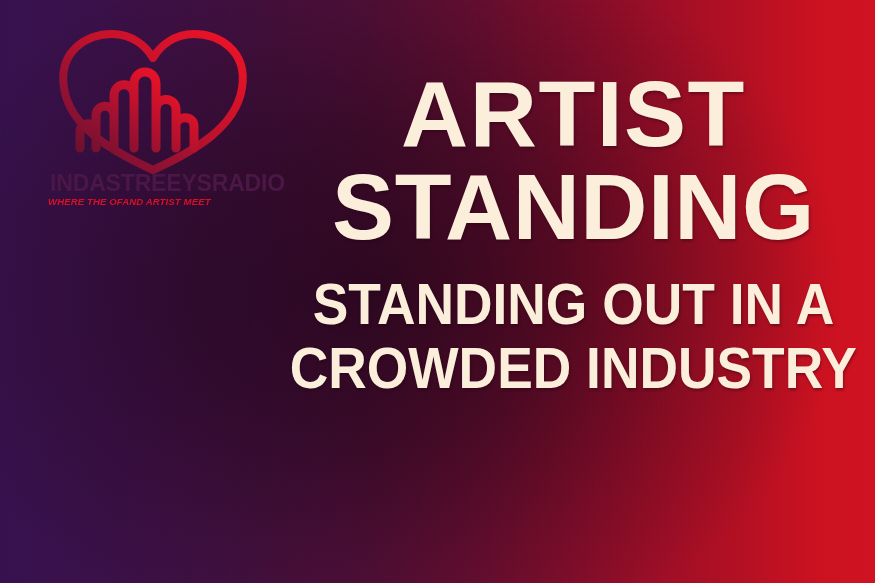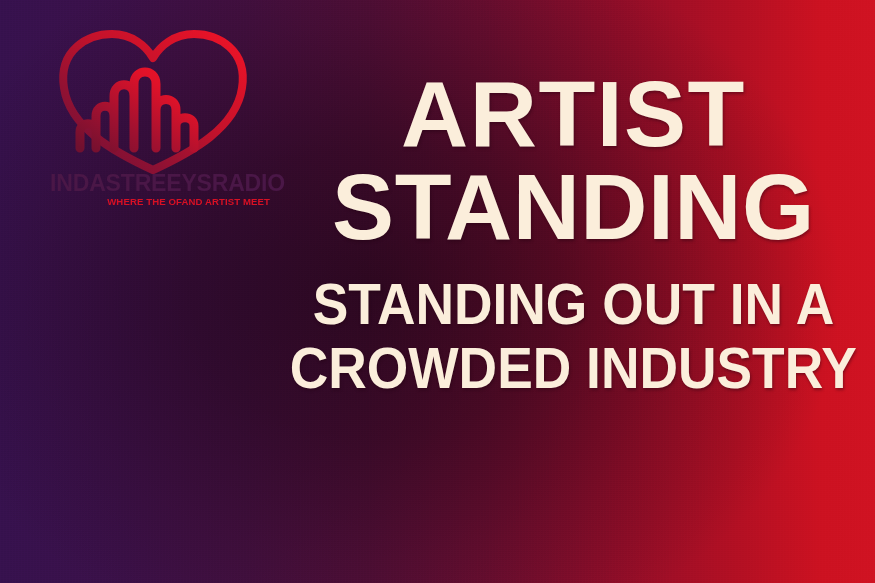--- a/index.html
+++ b/index.html
@@ -73,29 +73,30 @@
     text-align: center;
     font-size: 23.5px;
     font-weight: bold;
     letter-spacing: -0.2px;
     color: #4a1747;
     white-space: nowrap;
     transform: scaleX(0.98);
   }
   #logo-tagline {
     position: absolute;
-    left: 12px;
+    left: 0;
     top: 168px;
     width: 210px;
-    text-align: right;
+    text-align: left;
     font-size: 9.6px;
     font-weight: bold;
     letter-spacing: 0.1px;
     color: #d81024;
     white-space: nowrap;
+    font-style: italic;
   }
 
   
   #text-block {
     position: absolute;
     left: 272px;
     top: 0;
     width: 603px;
     height: 583px;
     display: flex;

